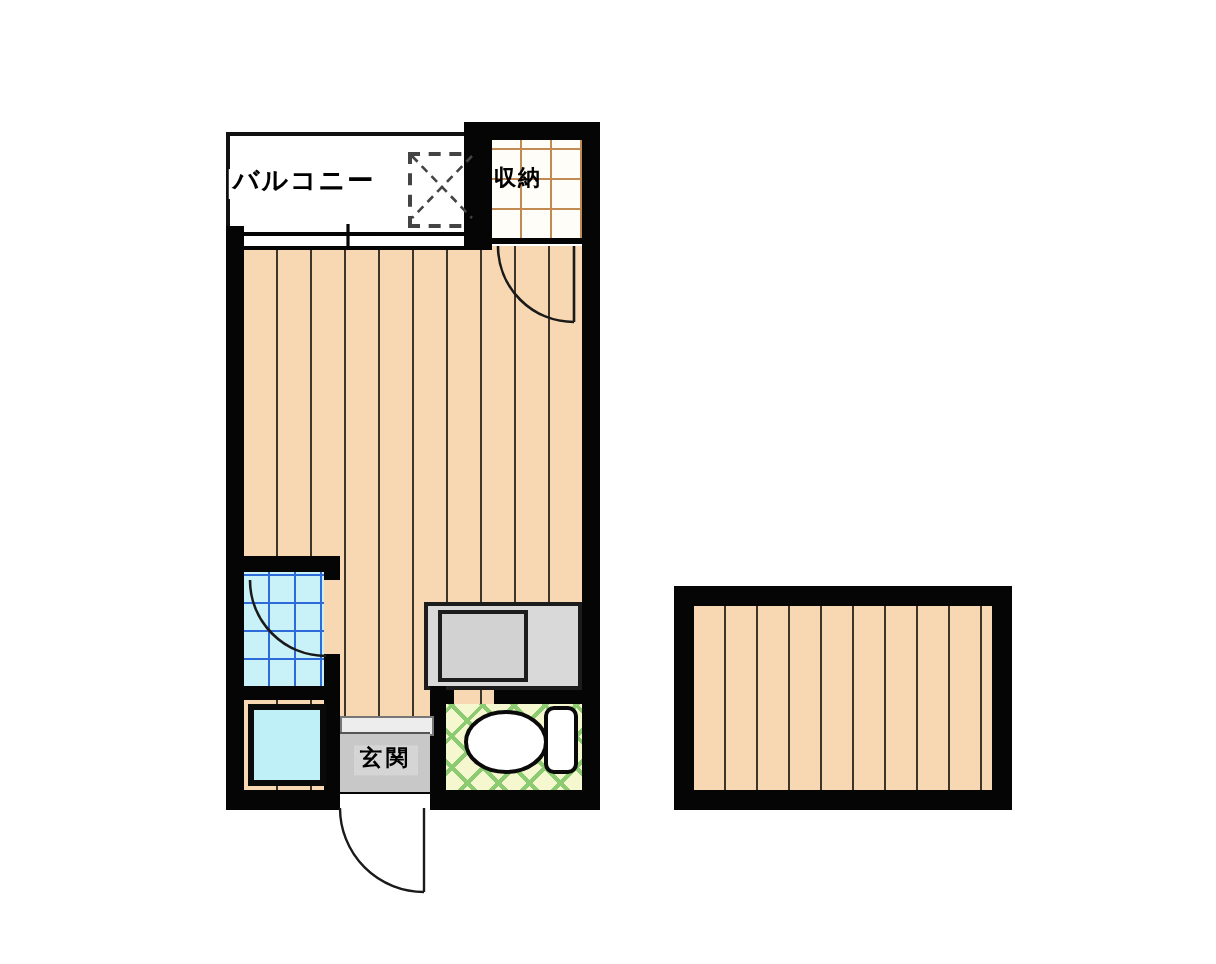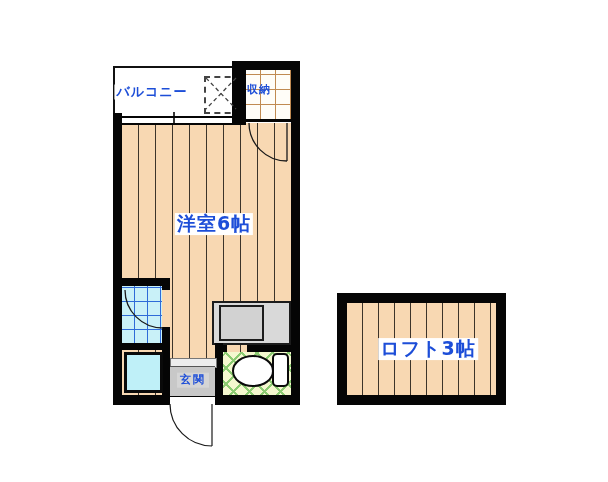--- a/index.html
+++ b/index.html
@@ -50,21 +50,21 @@
 
   
   .loft{
     border:10px solid #050505;
     background-color:#f8d8b2;
     background-image:repeating-linear-gradient(90deg,transparent 0 15px,rgba(45,38,30,.92) 15px 16px);
   }
 
   .chip{
     position:absolute;transform:translate(-50%,-50%);
-    background:#ffffff;color:#1d4ed8;font-weight:bold;white-space:nowrap;
+    background:#ffffff;color:#000000;font-weight:bold;white-space:nowrap;
     padding:0 2px;line-height:1.15;letter-spacing:1px;
   }
   .chip.sm{font-size:11px;}
   .chip.md{font-size:13px;}
   .chip.lg{font-size:19px;}
   .chip.gray{background:#d5d5d5;padding:1px 3px;letter-spacing:2px;}
 
   svg.overlay{position:absolute;left:0;top:0;pointer-events:none;}
 </style>
 </head>
@@ -105,23 +105,21 @@
   <div class="wall" style="left:247px;top:345px;width:44px;height:7px;"></div>
   <div class="abs toiletfloor" style="left:223px;top:352px;width:68px;height:43px;"></div>
 
   <div class="abs step" style="left:170px;top:358px;width:45px;height:8px;"></div>
   <div class="abs genkan" style="left:170px;top:366px;width:45px;height:29px;"></div>
 
   <div class="abs loft" style="left:337px;top:293px;width:149px;height:92px;"></div>
 
   <span class="chip md" style="left:152px;top:92px;">バルコニー</span>
   <span class="chip sm" style="left:259px;top:90px;background:transparent;">収納</span>
-  <span class="chip lg" style="left:214px;top:224px;">洋室6帖</span>
   <span class="chip sm gray" style="left:193px;top:380px;">玄関</span>
-  <span class="chip lg" style="left:428px;top:349px;">ロフト3帖</span>
 
   <svg class="overlay" width="608" height="482" viewBox="0 0 608 482">
 
     <g stroke="#444" stroke-width="1.3" stroke-dasharray="4 3">
       <line x1="206" y1="78" x2="236" y2="109"></line>
       <line x1="236" y1="78" x2="206" y2="109"></line>
     </g>
 
     <g stroke="#050505" stroke-width="1.6">
       <line x1="174" y1="112" x2="174" y2="124"></line>

